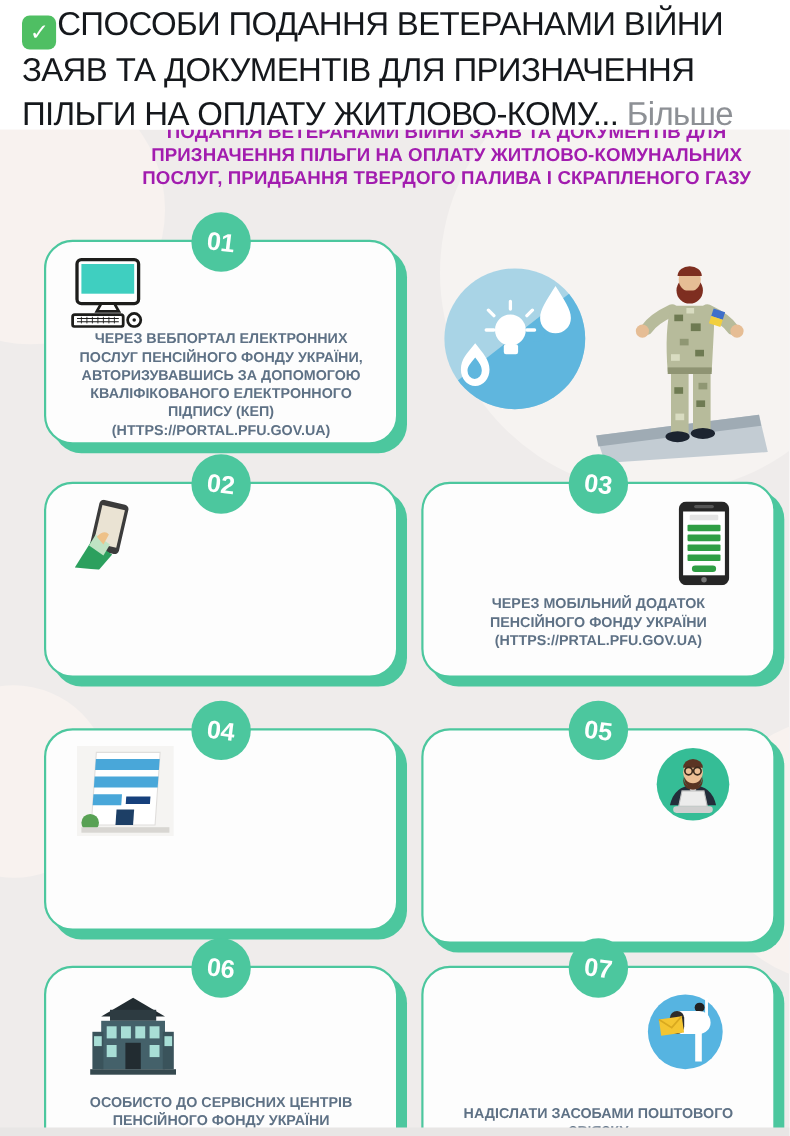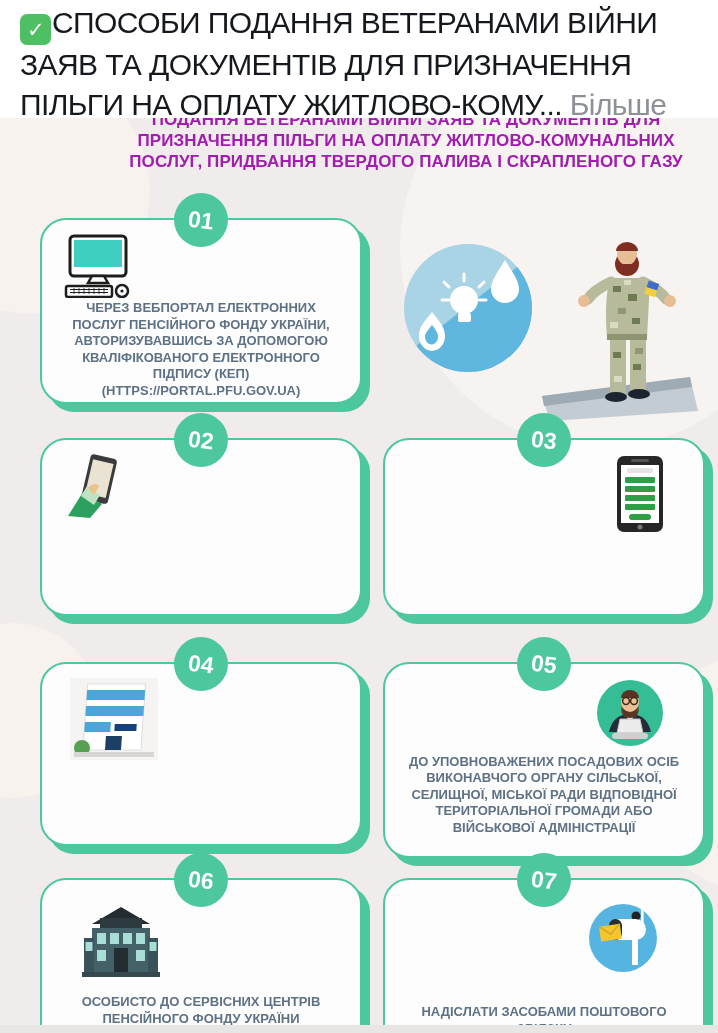--- a/index.html
+++ b/index.html
@@ -174,20 +174,21 @@
             <rect x="14" y="3" width="18" height="3" rx="1.5" fill="#555"></rect>
             <rect x="10" y="12" width="26" height="5" rx="1" fill="#e4e4e4"></rect>
             <rect x="8" y="21" width="30" height="6" rx="1" fill="#2f9e44"></rect>
             <rect x="8" y="30" width="30" height="6" rx="1" fill="#2f9e44"></rect>
             <rect x="8" y="39" width="30" height="6" rx="1" fill="#2f9e44"></rect>
             <rect x="8" y="48" width="30" height="6" rx="1" fill="#2f9e44"></rect>
             <rect x="12" y="58" width="22" height="6" rx="3" fill="#2f9e44"></rect>
             <circle cx="23" cy="71" r="2.5" fill="#777"></circle>
           </svg>
         </div>
+        <div class="card-text">ЧЕРЕЗ МОБІЛЬНИЙ ДОДАТОК ПЕНСІЙНОГО ФОНДУ УКРАЇНИ (HTTPS://PRTAL.PFU.GOV.UA)</div>
       </div>
     </div>
 
     <div class="card c04">
       <div class="badge">
           <span>04</span>
         </div>
       <div class="card-inner">
         <div class="icon-row left" style="margin-left:14px;">
           <svg width="88" height="82" viewBox="0 0 88 82">
@@ -228,21 +229,20 @@
               <path d="M26 20 a9 8 0 0 1 18 0 Z" fill="#5a3423"></path>
               <path d="M26 26 q0 11 9 11 q9 0 9 -11 l0 4 q0 10 -9 10 q-9 0 -9 -10 Z" fill="#5a3423"></path>
               <circle cx="31" cy="23" r="3.4" fill="none" stroke="#3a2a1d" stroke-width="1.5"></circle>
               <circle cx="39" cy="23" r="3.4" fill="none" stroke="#3a2a1d" stroke-width="1.5"></circle>
               <path d="M34.4 23 h1.2" stroke="#3a2a1d" stroke-width="1.5"></path>
               <path d="M22 55 L48 55 L45 41 L25 41 Z" fill="#ececec" stroke="#bdbdbd"></path>
               <rect x="17" y="55" width="36" height="6" rx="3" fill="#cfcfcf"></rect>
             </g>
           </svg>
         </div>
-        <div class="card-text">ДО УПОВНОВАЖЕНИХ ПОСАДОВИХ ОСІБ ВИКОНАВЧОГО ОРГАНУ СІЛЬСЬКОЇ, СЕЛИЩНОЇ, МІСЬКОЇ РАДИ ВІДПОВІДНОЇ ТЕРИТОРІАЛЬНОЇ ГРОМАДИ АБО ВІЙСЬКОВОЇ АДМІНІСТРАЦІЇ</div>
       </div>
     </div>
 
     <div class="card c06">
       <div class="badge">
           <span>06</span>
         </div>
       <div class="card-inner">
         <div class="icon-row left" style="margin-left:24px;margin-top:10px;">
           <svg width="82" height="74" viewBox="0 0 82 74">

